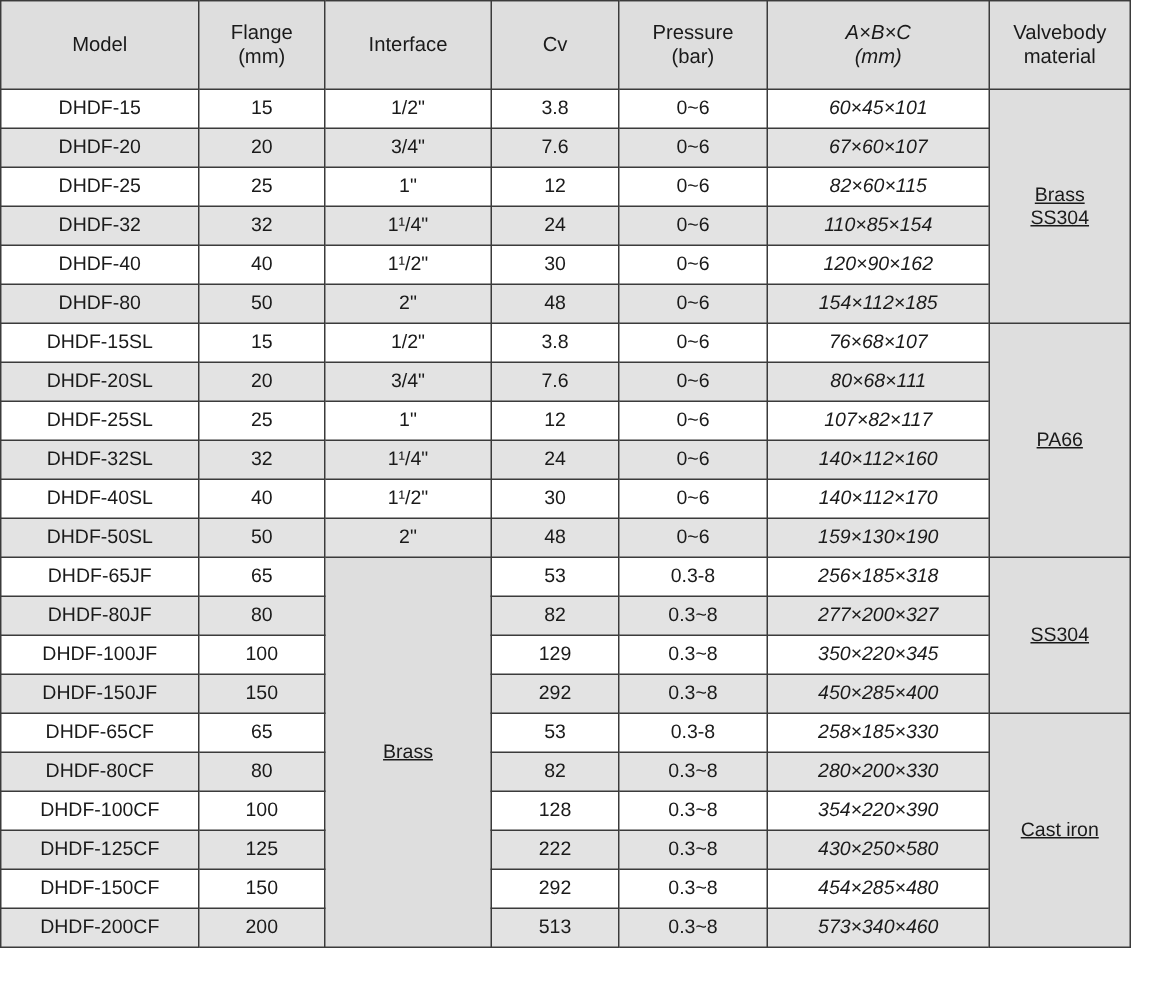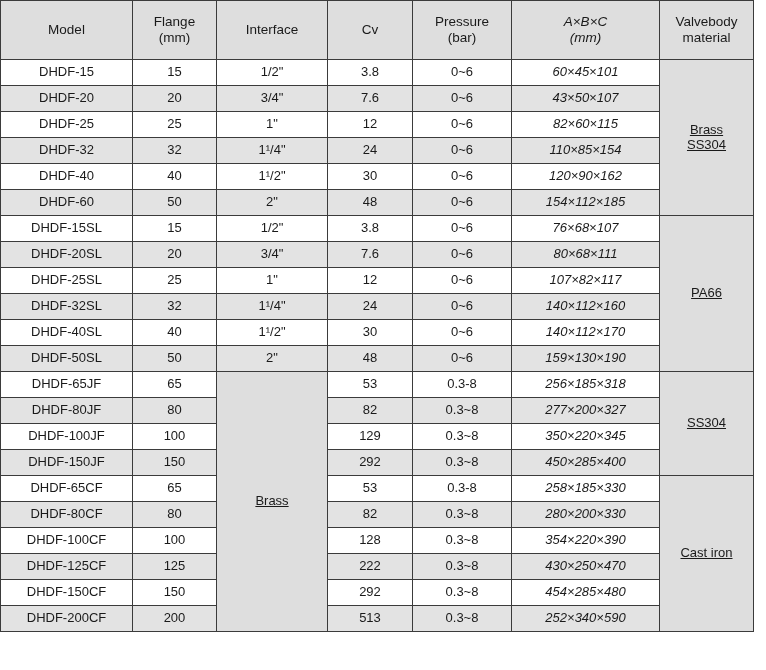--- a/index.html
+++ b/index.html
@@ -101,21 +101,21 @@
         <td class="col-press">0~6</td>
         <td class="col-abc">60×45×101</td>
         <td class="col-mat grp-cell" rowspan="6"><span>Brass</span><span class="hdr-line2">SS304</span></td>
       </tr>
       <tr class="row-alt">
         <td class="col-model">DHDF-20</td>
         <td class="col-orifice">20</td>
         <td class="col-iface">3/4"</td>
         <td class="col-cv">7.6</td>
         <td class="col-press">0~6</td>
-        <td class="col-abc">43×50×107</td>
+        <td class="col-abc">67×60×107</td>
       </tr>
       <tr class="row-plain">
         <td class="col-model">DHDF-25</td>
         <td class="col-orifice">25</td>
         <td class="col-iface">1"</td>
         <td class="col-cv">12</td>
         <td class="col-press">0~6</td>
         <td class="col-abc">82×60×115</td>
       </tr>
       <tr class="row-alt">
@@ -128,21 +128,21 @@
       </tr>
       <tr class="row-plain">
         <td class="col-model">DHDF-40</td>
         <td class="col-orifice">40</td>
         <td class="col-iface">1¹/2"</td>
         <td class="col-cv">30</td>
         <td class="col-press">0~6</td>
         <td class="col-abc">120×90×162</td>
       </tr>
       <tr class="row-alt">
-        <td class="col-model">DHDF-60</td>
+        <td class="col-model">DHDF-80</td>
         <td class="col-orifice">50</td>
         <td class="col-iface">2"</td>
         <td class="col-cv">48</td>
         <td class="col-press">0~6</td>
         <td class="col-abc">154×112×185</td>
       </tr>
       <tr class="row-plain">
         <td class="col-model">DHDF-15SL</td>
         <td class="col-orifice">15</td>
         <td class="col-iface">1/2"</td>
@@ -241,30 +241,30 @@
         <td class="col-orifice">100</td>
         <td class="col-cv">128</td>
         <td class="col-press">0.3~8</td>
         <td class="col-abc">354×220×390</td>
       </tr>
       <tr class="row-alt">
         <td class="col-model">DHDF-125CF</td>
         <td class="col-orifice">125</td>
         <td class="col-cv">222</td>
         <td class="col-press">0.3~8</td>
-        <td class="col-abc">430×250×470</td>
+        <td class="col-abc">430×250×580</td>
       </tr>
       <tr class="row-plain">
         <td class="col-model">DHDF-150CF</td>
         <td class="col-orifice">150</td>
         <td class="col-cv">292</td>
         <td class="col-press">0.3~8</td>
         <td class="col-abc">454×285×480</td>
       </tr>
       <tr class="row-alt">
         <td class="col-model">DHDF-200CF</td>
         <td class="col-orifice">200</td>
         <td class="col-cv">513</td>
         <td class="col-press">0.3~8</td>
-        <td class="col-abc">252×340×590</td>
+        <td class="col-abc">573×340×460</td>
       </tr>
     </tbody>
 </table>
 
 </body></html>

